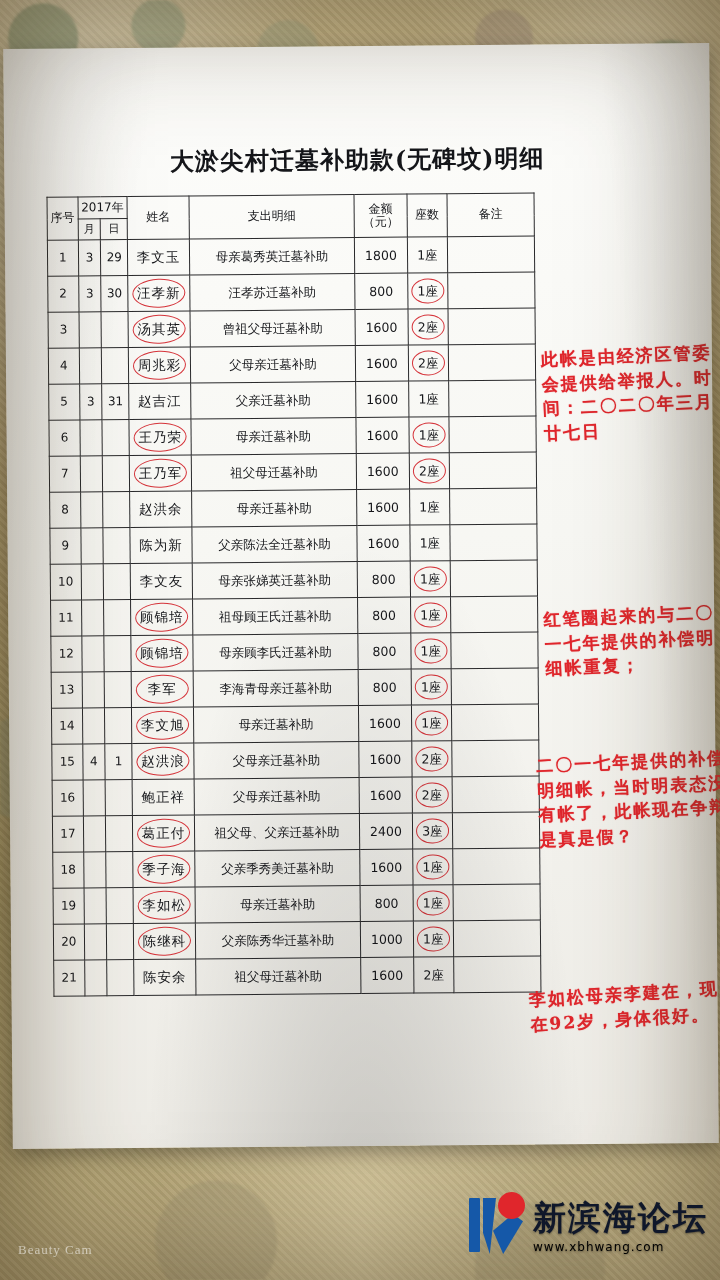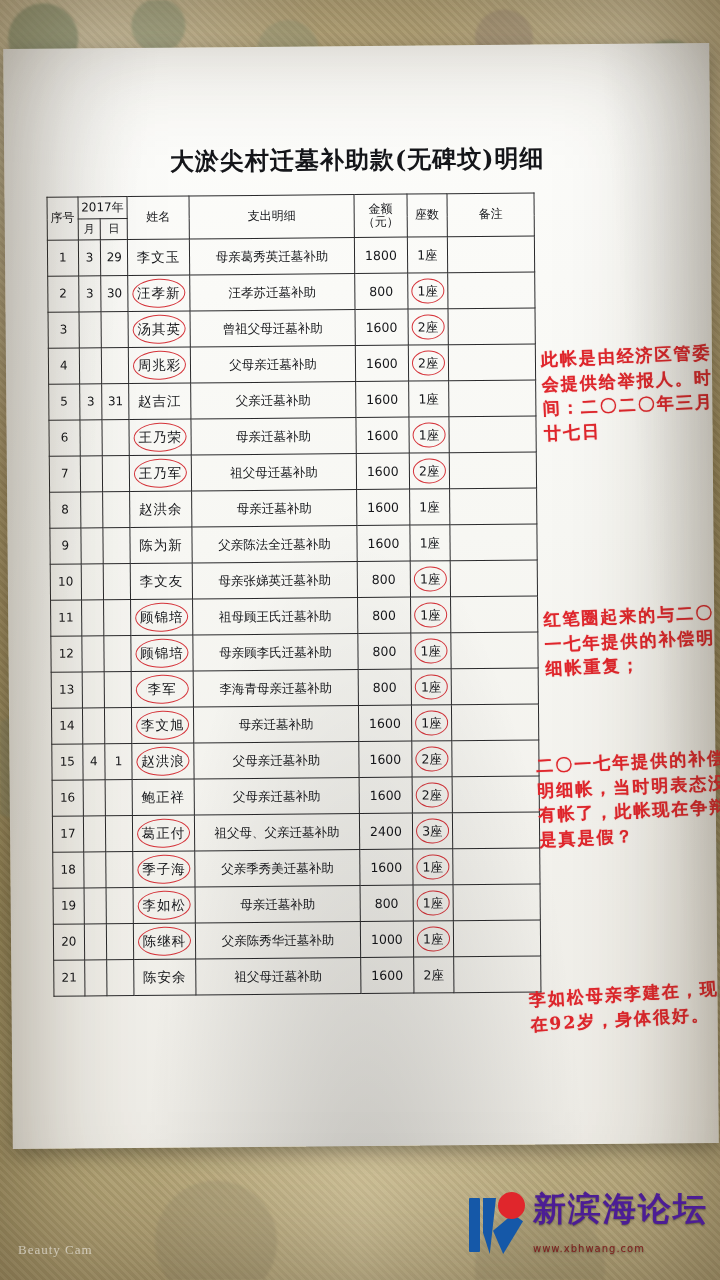--- a/index.html
+++ b/index.html
@@ -130,25 +130,25 @@
   }
   .logo-mark .v2{
     position:absolute;left:26px;top:22px;width:30px;height:40px;background:#1558a8;
     clip-path:polygon(0 42%,66% 0,100% 18%,34% 100%);
   }
   .logo-mark .dot{
     position:absolute;right:0;top:0;width:27px;height:27px;border-radius:50%;background:#e0262c;
   }
   .logo-txt{display:flex;flex-direction:column;align-items:flex-start;}
   .logo-title{
-    font-family:"DejaVu Serif", serif;font-weight:700;font-size:33px;color:#4c1d95;letter-spacing:2px;
+    font-family:"DejaVu Serif", serif;font-weight:700;font-size:33px;color:#0f172a;letter-spacing:2px;
     text-shadow:0 1px 2px rgba(0,0,0,.4);line-height:1;
   }
   .logo-url{
-    font-family:"DejaVu Sans", sans-serif;font-size:10px;color:#7f1d1d;letter-spacing:1px;margin-top:18px;
+    font-family:"DejaVu Sans", sans-serif;font-size:12px;color:#000000;letter-spacing:1px;margin-top:6px;
     text-shadow:0 1px 2px rgba(0,0,0,.4);
   }
 </style>
 </head>
 <body>
 
 <div class="bg"></div>
 
 <div class="sheet">
   <div class="doc">

